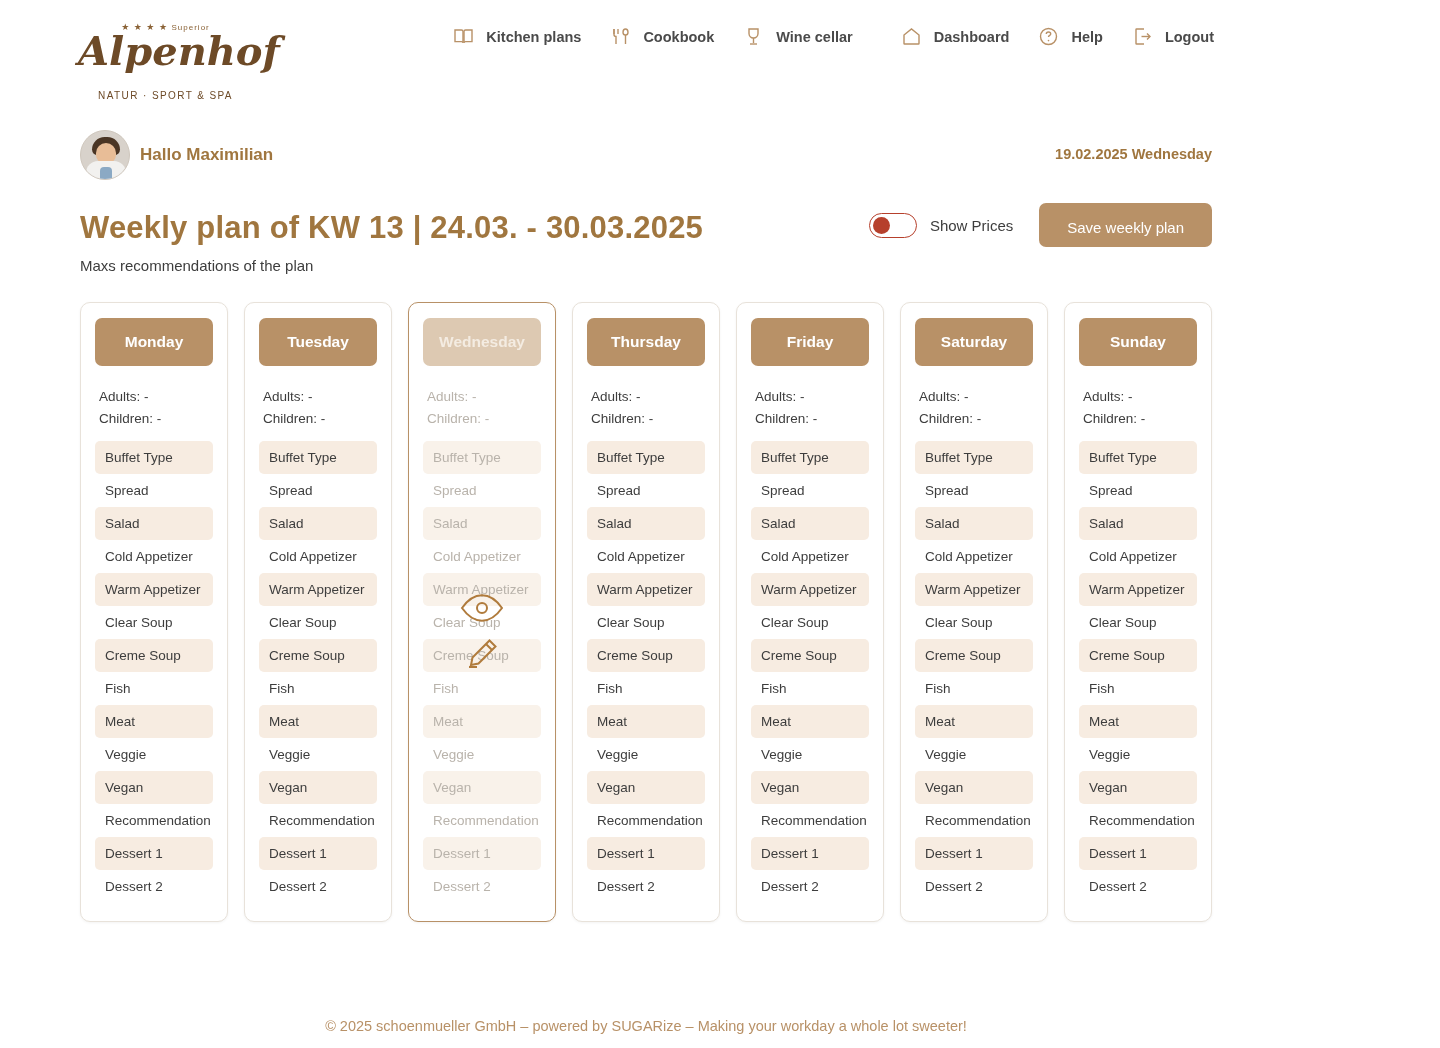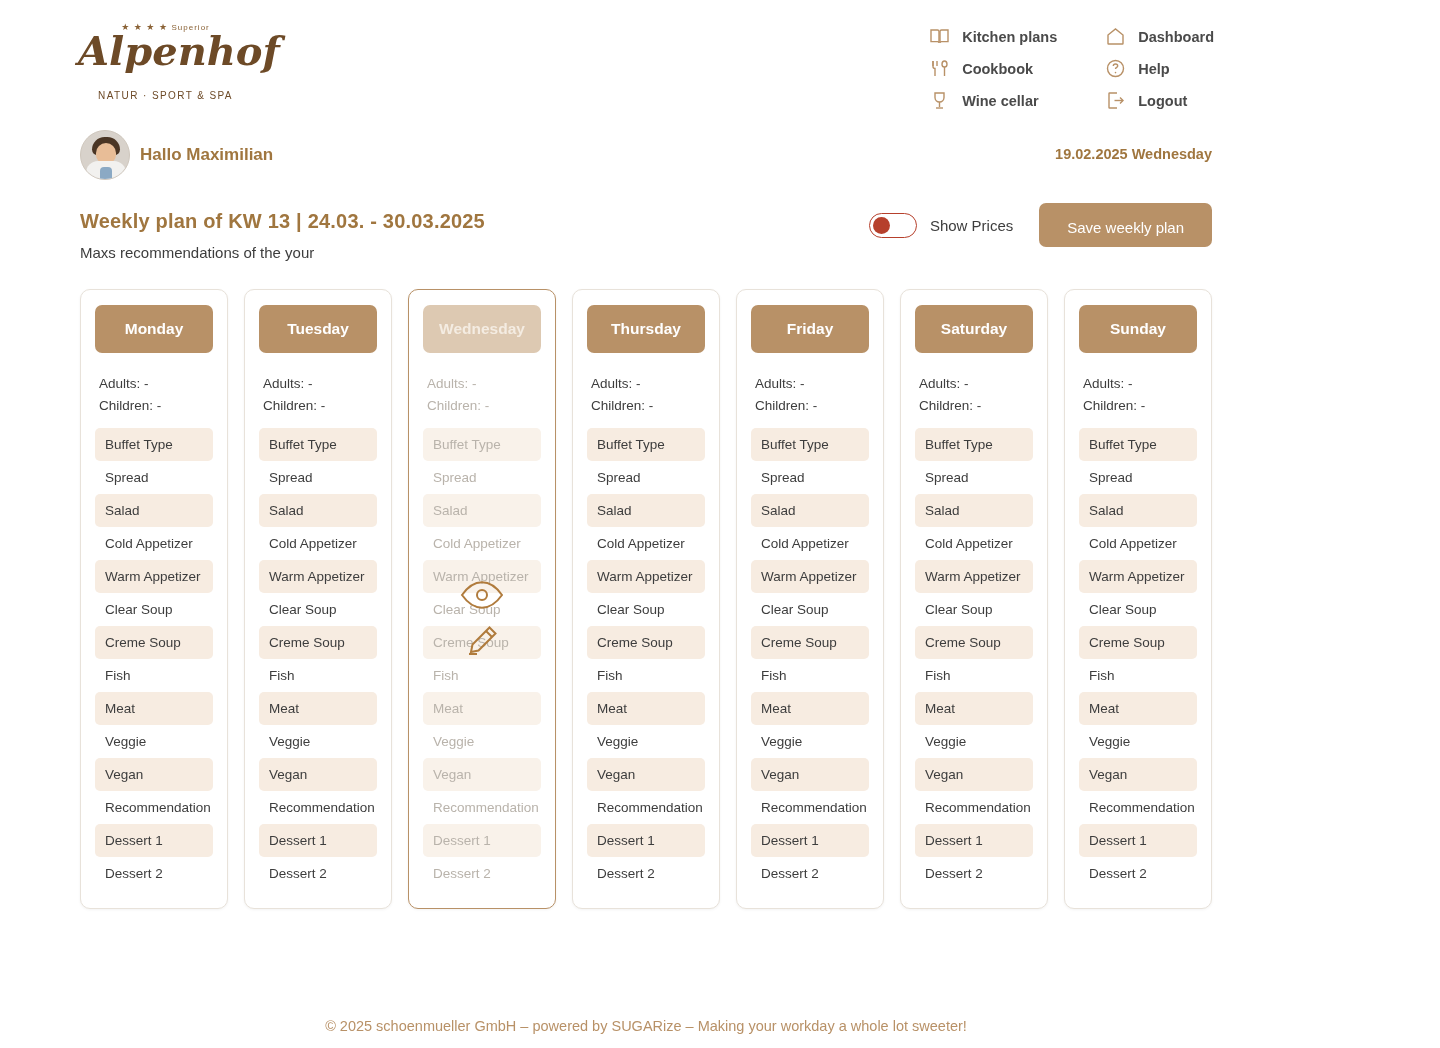--- a/index.html
+++ b/index.html
@@ -39,21 +39,21 @@
   }
   .logo-sub {
     font-size: 10px; color: #6d4a27; letter-spacing: 1.4px;
     margin-top: 18px;
   }
 
   .nav {
     position: absolute; right: 78px; top: 26px;
     display: flex; gap: 48px;
   }
-  .nav-col { display: flex; flex-direction: column; gap: 11px; }
+  .nav-col { display: flex; flex-direction: row; gap: 29px; }
   .nav-item {
     display: flex; align-items: center; gap: 12px;
     cursor: pointer;
   }
   .nav-item .label {
     font-size: 14.5px; font-weight: bold; color: #4a4a4a;
     white-space: nowrap;
   }
   .nav-ico { width: 21px; height: 21px; display: block; flex: 0 0 21px; }
   .nav-ico svg { display: block; }
@@ -92,21 +92,21 @@
     font-size: 17px; font-weight: bold; color: #a0763f;
   }
   .greet-date {
     position: absolute; right: 80px; top: 16px;
     font-size: 14.5px; font-weight: bold; color: #a0763f;
   }
 
   
   .title-row { position: relative; padding: 22px 80px 0 80px; }
   .plan-title {
-    font-size: 20px; font-weight: bold; color: #a0763f;
+    font-size: 31px; font-weight: bold; color: #a0763f;
     letter-spacing: .2px;
   }
   .plan-sub {
     margin-top: 11px;
     font-size: 15px; color: #3d3d3d;
   }
   .title-actions {
     position: absolute; right: 80px; top: 15px;
     display: flex; align-items: center; gap: 26px;
   }
@@ -285,21 +285,21 @@
         <span class="body"></span>
         <span class="shirt"></span>
       </div>
       <div class="greet-text">Hallo Maximilian</div>
     </div>
     <div class="greet-date">19.02.2025 Wednesday</div>
   </div>
 
   <div class="title-row">
     <div class="plan-title">Weekly plan of KW 13 | 24.03. - 30.03.2025</div>
-    <div class="plan-sub">Maxs recommendations of the your</div>
+    <div class="plan-sub">Maxs recommendations of the plan</div>
 
     <div class="title-actions">
       <div class="toggle-wrap">
         <div class="toggle">
           <span class="knob"></span>
         </div>
         <span class="toggle-label">Show Prices</span>
       </div>
       <button class="save-btn">Save weekly plan</button>
     </div>

